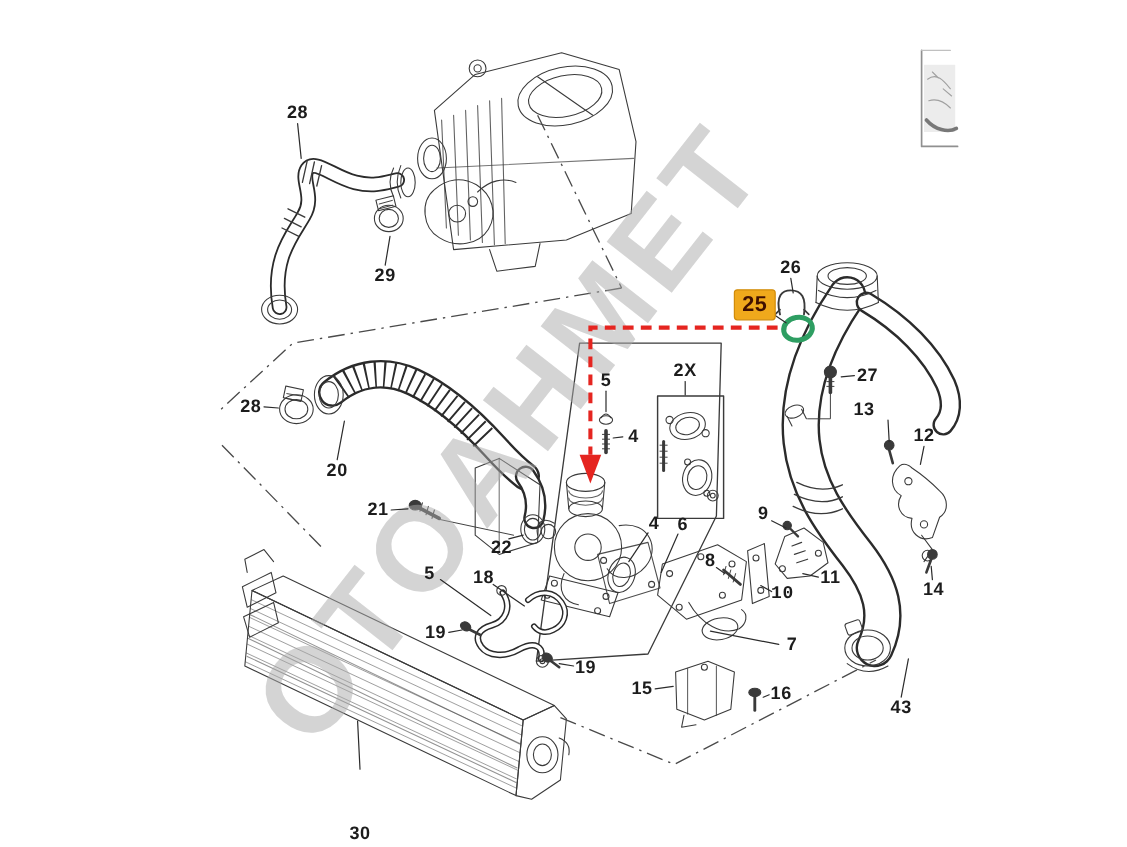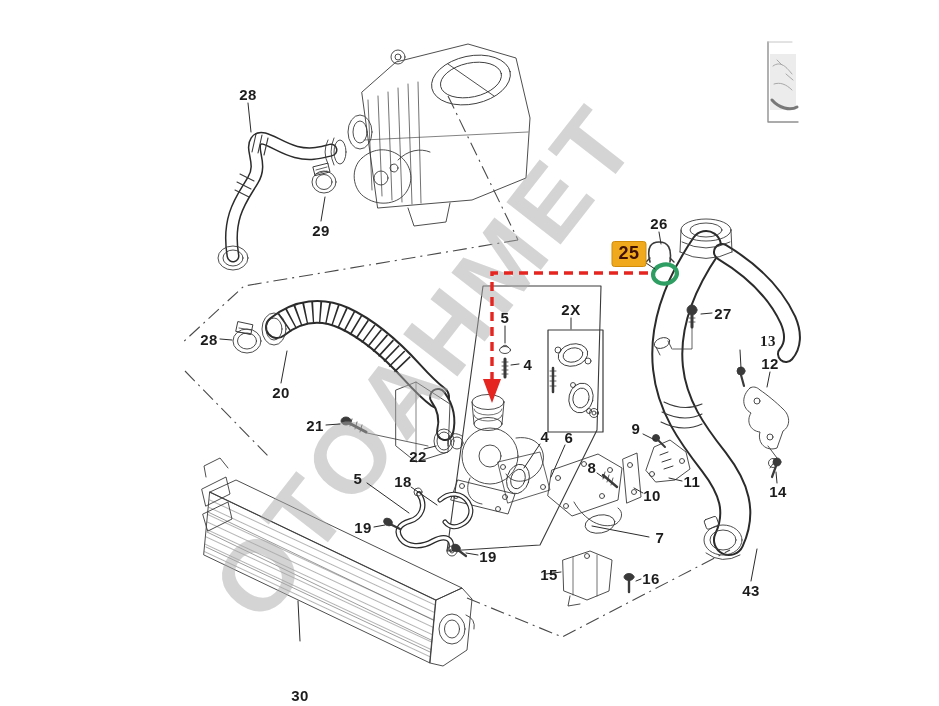--- a/index.html
+++ b/index.html
@@ -346,34 +346,34 @@
       <span class="plabel" style="left: 321px; top: 230px;">29</span>
       <span class="plabel" style="left: 209px; top: 339px;">28</span>
       <span class="plabel" style="left: 281px; top: 392px;">20</span>
       <span class="plabel" style="left: 315px; top: 425px;">21</span>
       <span class="plabel" style="left: 418px; top: 456px;">22</span>
       <span class="plabel" style="left: 358px; top: 478px;">5</span>
       <span class="plabel" style="left: 403px; top: 481px;">18</span>
       <span class="plabel" style="left: 363px; top: 527px;">19</span>
       <span class="plabel" style="left: 488px; top: 556px;">19</span>
       <span class="plabel" style="left: 300px; top: 651px; margin-top: 44px;">30</span>
-      <span class="plabel" style="left: 549px; top: 574px; text-align: right;">15</span>
+      <span class="plabel" style="left: 535px; top: 574px; text-align: right;">15</span>
       <span class="plabel" style="left: 651px; top: 578px;">16</span>
       <span class="plabel" style="left: 505px; top: 317px;">5</span>
       <span class="plabel" style="left: 571px; top: 309px;">2X</span>
       <span class="plabel" style="left: 528px; top: 364px;">4</span>
       <span class="plabel" style="left: 545px; top: 436px;">4</span>
       <span class="plabel" style="left: 569px; top: 437px;">6</span>
       <span class="plabel" style="left: 592px; top: 467px;">8</span>
       <span class="plabel" style="left: 636px; top: 428px;">9</span>
-      <span class="plabel" style="left: 652px; top: 495px;">10</span>
+      <span class="plabel" style="left: 652px; top: 495px; font-family: Liberation Mono, monospace;">10</span>
       <span class="plabel" style="left: 692px; top: 481px;">11</span>
       <span class="plabel" style="left: 660px; top: 537px;">7</span>
       <span class="plabel" style="left: 659px; top: 223px;">26</span>
       <span class="plabel hl" style="left: 629px; top: 254px;">25</span>
       <span class="plabel" style="left: 723px; top: 313px;">27</span>
-      <span class="plabel" style="left: 768px; top: 341px; font-family: Liberation Serif, serif;">13</span>
+      <span class="plabel" style="left: 720px; top: 341px;">13</span>
       <span class="plabel" style="left: 770px; top: 363px;">12</span>
       <span class="plabel" style="left: 778px; top: 491px;">14</span>
       <span class="plabel" style="left: 751px; top: 590px;">43</span>
     </div>
 
 </div>
 
 </body></html>

